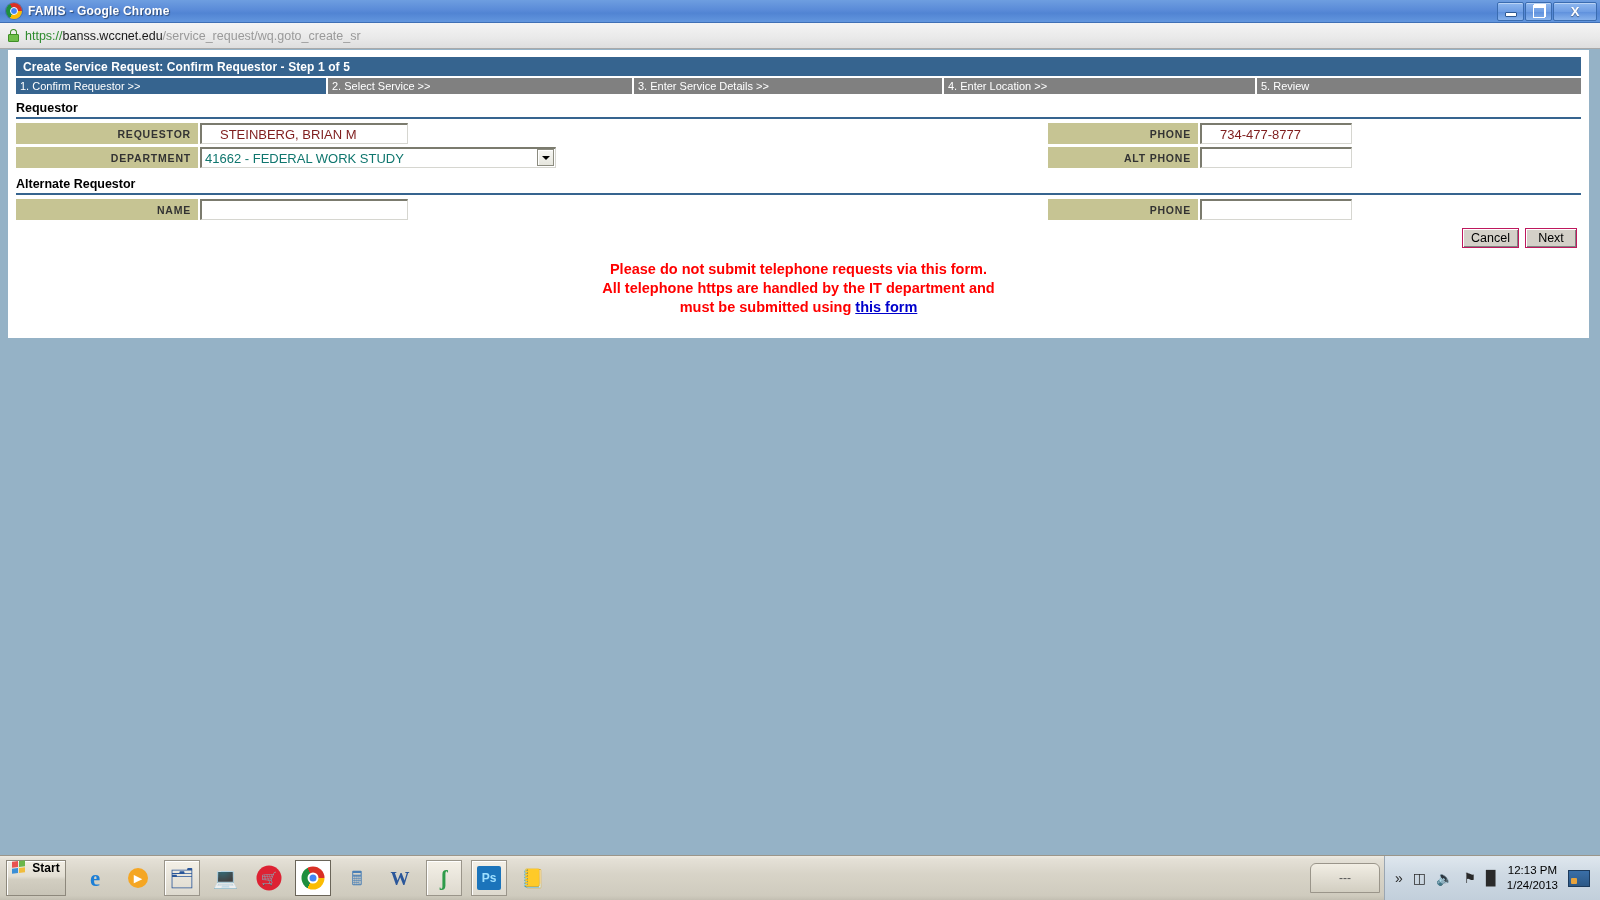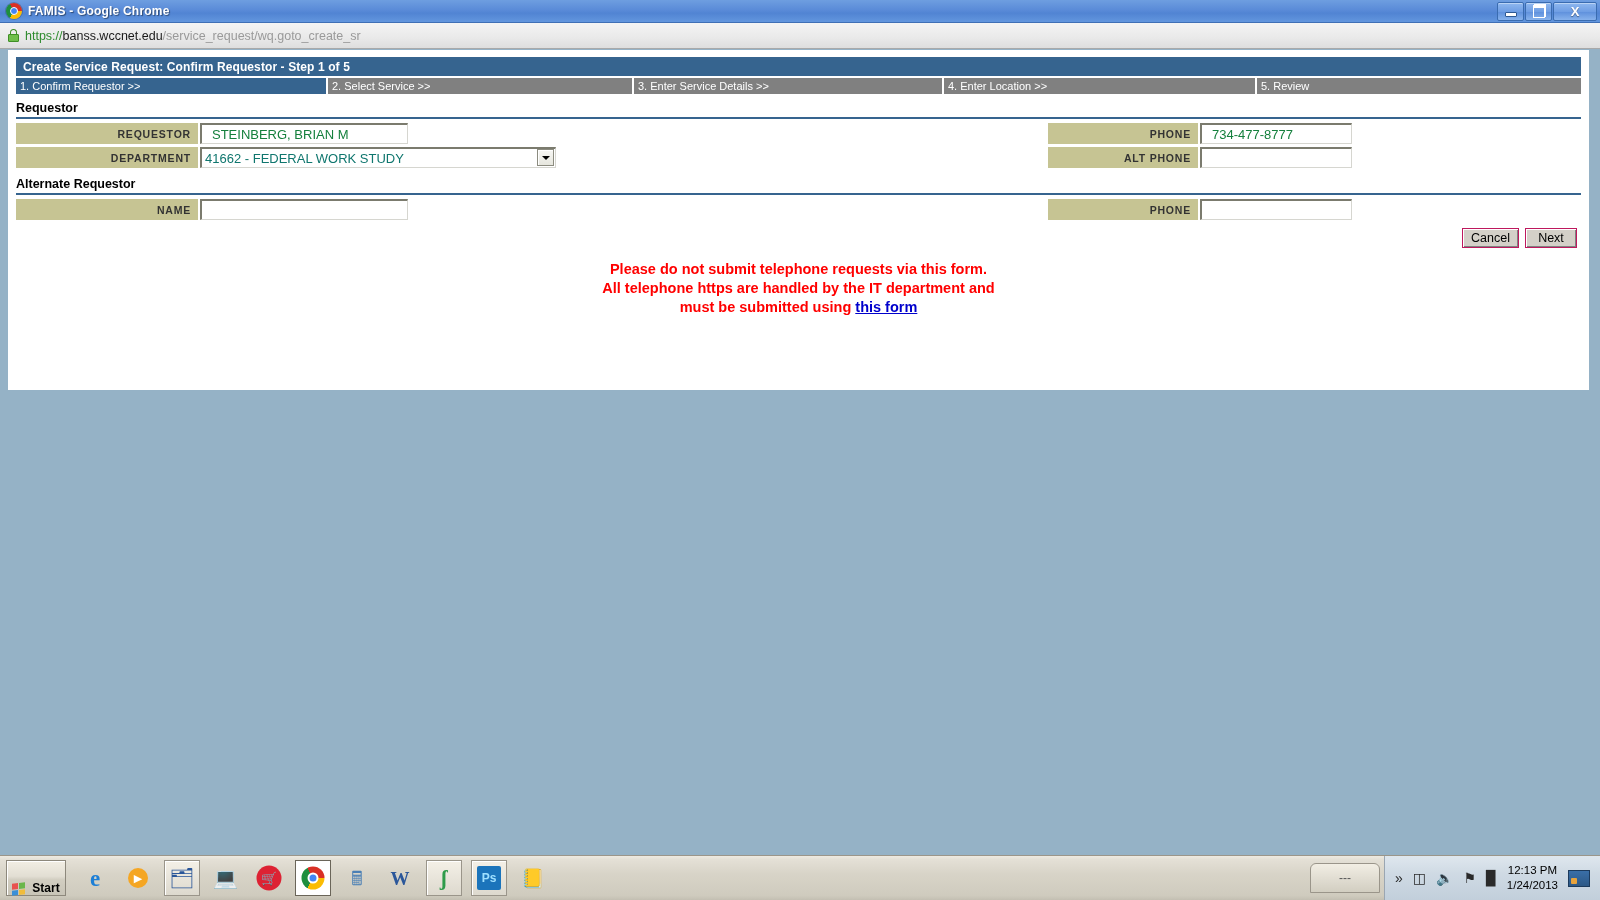--- a/index.html
+++ b/index.html
@@ -155,21 +155,21 @@
     left: 0; top: 50px;
     width: 1600px;
     height: 348px;
     background: #95b2c6;
     overflow: hidden;
   }
   #page {
     position: absolute;
     left: 8px; top: 0;
     width: 1581px;
-    height: 340px;
+    height: 288px;
     background: #ffffff;
     overflow: hidden;
   }
 
   
   #app-header {
     margin: 7px 8px 0 8px;
     height: 19px;
     background: #36648f;
     color: #ffffff;
@@ -243,22 +243,22 @@
   .lbl-right { width: 150px; }
 
   .txt {
     border-top: 2px solid #7b7b6e;
     border-left: 2px solid #7b7b6e;
     border-right: 1px solid #d6d6d0;
     border-bottom: 1px solid #d6d6d0;
     background: #ffffff;
     font-size: 13px;
     font-family: "Liberation Sans", sans-serif;
-    color: #15803d;
-    padding: 0 10px;
+    color: #7f1d1d;
+    padding: 0 18px;
     box-sizing: border-box;
     height: 21px;
     line-height: 19px;
     outline: none;
     margin-left: 2px;
   }
   .w-requestor { width: 208px; }
   .w-email { width: 326px; }
   .w-phone { width: 152px; }
   .w-name { width: 208px; }
@@ -365,21 +365,21 @@
     display: flex;
     align-items: center;
   }
   #start-button {
     margin-left: 6px;
     width: 58px; height: 34px;
     background: linear-gradient(to bottom, #f2eee4 0%, #e2ded3 45%, #d2cec1 55%, #c8c4b7 100%);
     border: 1px solid #8d887c;
     box-shadow: inset 1px 1px 0 #ffffff;
     display: flex;
-    align-items: flex-end;
+    align-items: flex-start;
     justify-content: center;
     gap: 7px;
     cursor: default;
     flex: 0 0 auto;
   }
   #start-flag {
     width: 13px; height: 12px;
     display: grid;
     grid-template-columns: 1fr 1fr;
     grid-template-rows: 1fr 1fr;

